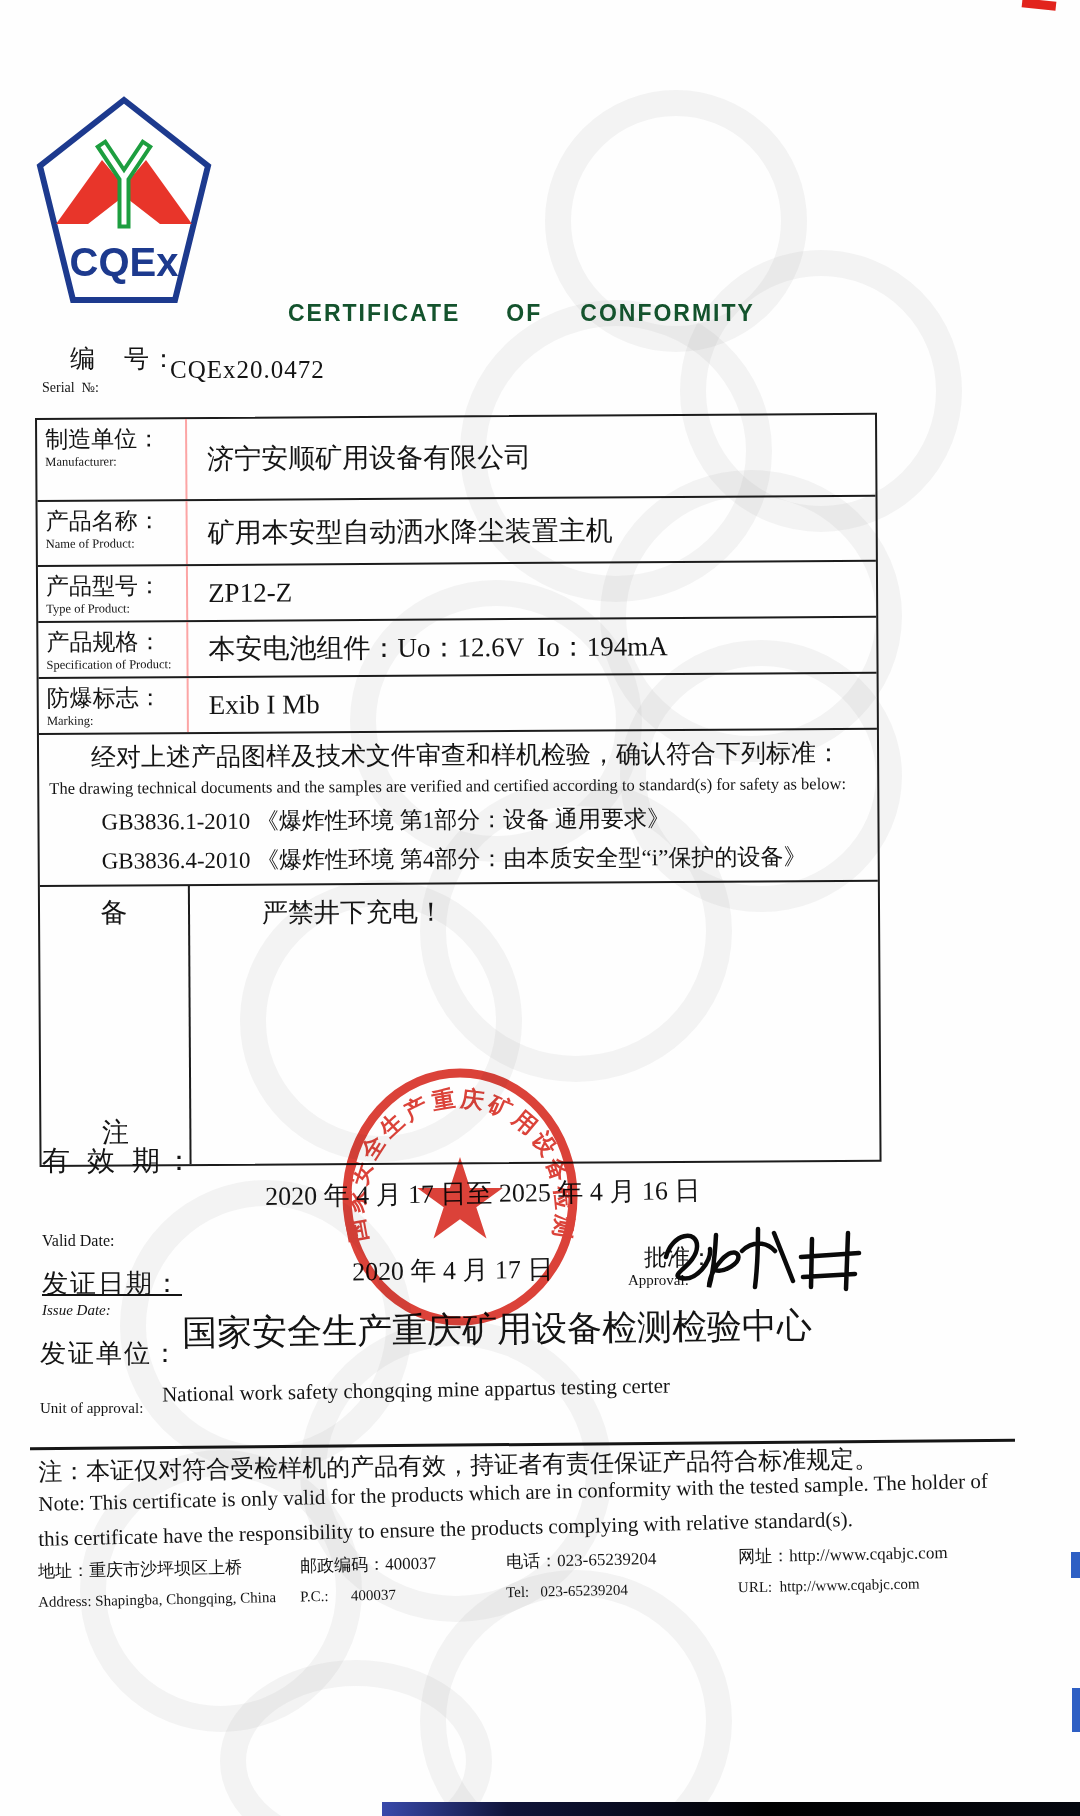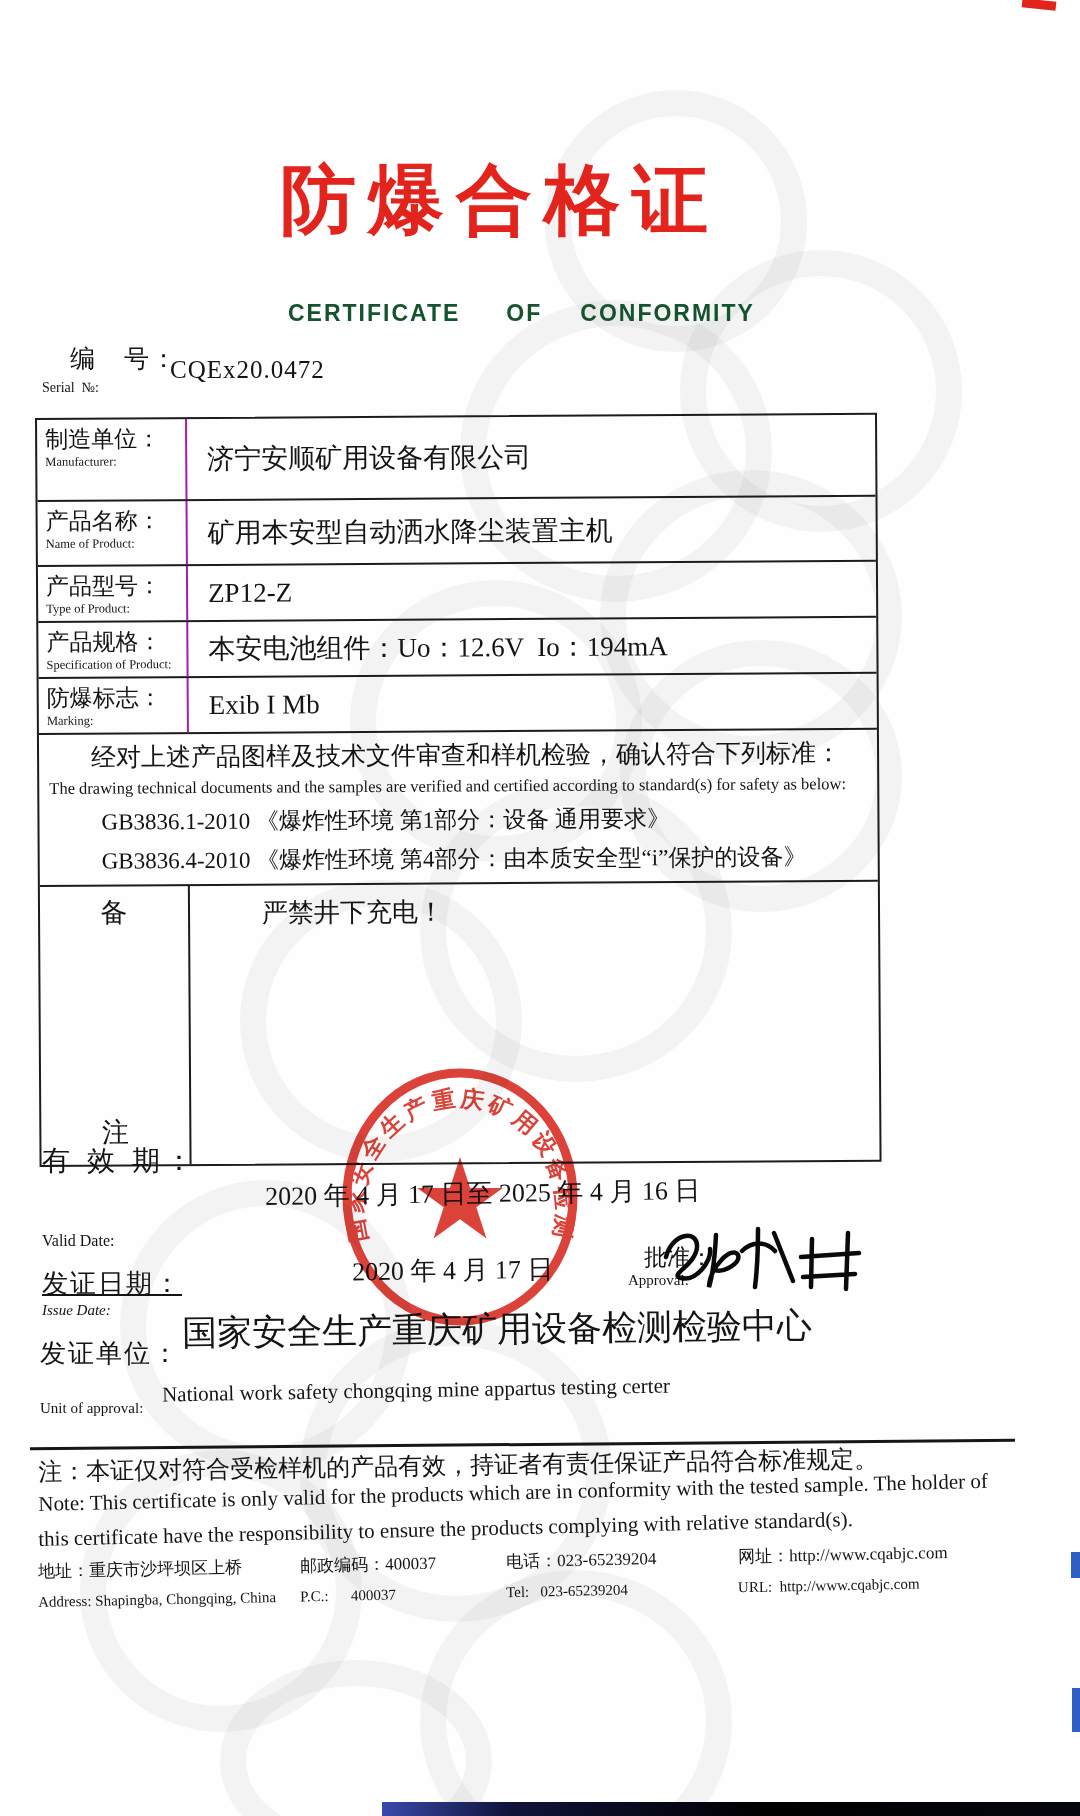--- a/index.html
+++ b/index.html
@@ -22,21 +22,21 @@
 
   
   .serial-cn{left:42px;top:342px;font-size:25px;letter-spacing:2px;margin-left:28px;}
   .serial-en{left:42px;top:380px;font-size:14px;}
   .serial-value{left:170px;top:356px;font-size:25px;letter-spacing:1px;}
 
   
   .doc-table{left:35px;top:418px;width:838px;border:2px solid #1c1c1c;transform:rotate(-0.35deg);
              transform-origin:left top;background:rgba(255,255,255,0.0);}
   .trow{display:flex;border-bottom:2px solid #1c1c1c;}
-  .tlabel{width:150px;border-right:2px solid #a21caf;padding:6px 4px 2px 8px;box-sizing:border-box;}
+  .tlabel{width:150px;border-right:2px solid #fca5a5;padding:6px 4px 2px 8px;box-sizing:border-box;}
   .tlabel .cn{font-size:23px;line-height:1.25;}
   .tlabel .en{font-size:12.5px;line-height:1.2;}
   .tvalue{flex:1;display:flex;align-items:center;padding-left:20px;font-size:27px;}
   .h82{height:80px;} .h65{height:63px;} .h55{height:54px;}
   .std-block{border-bottom:2px solid #1c1c1c;padding:6px 10px 8px 10px;}
   .std-intro-cn{font-size:25px;padding-left:42px;}
   .std-intro-en{font-size:16.5px;margin-top:5px;}
   .std-item{font-size:23px;padding-left:52px;margin-top:8px;}
   .notes-row{display:flex;height:278px;}
   .notes-label{width:150px;border-right:2px solid #1c1c1c;display:flex;flex-direction:column;
@@ -92,22 +92,30 @@
     <div class="wm" style="left:620px;top:640px;width:230px;height:220px;"></div>
     <div class="wm" style="left:420px;top:780px;width:260px;height:250px;"></div>
     <div class="wm" style="left:240px;top:880px;width:230px;height:230px;"></div>
     <div class="wm" style="left:120px;top:1180px;width:240px;height:240px;"></div>
     <div class="wm" style="left:300px;top:1320px;width:260px;height:250px;"></div>
     <div class="wm" style="left:80px;top:1450px;width:230px;height:230px;"></div>
     <div class="wm" style="left:420px;top:1570px;width:260px;height:250px;"></div>
     <div class="wm" style="left:220px;top:1660px;width:220px;height:150px;"></div>
   </div>
 
-
-  <div class="abs title-cn">防爆合格证</div>
+  <div class="abs logo-wrap">
+    <svg width="180" height="210" viewBox="0 0 180 210" xmlns="http://www.w3.org/2000/svg">
+      <polygon points="90,4 174,70 141,204 39,204 6,70" fill="#ffffff" stroke="#1d3a8e" stroke-width="6"></polygon>
+      <path d="M22 128 L68 64 L90 90 L112 64 L158 128 L126 128 L90 100 L54 128 Z" fill="#e8352a"></path>
+      <path d="M70 52 L90 82 L110 52 M90 82 L90 126" fill="none" stroke="#1d9e3f" stroke-width="13" stroke-linecap="square"></path>
+      <path d="M70 52 L90 82 L110 52 M90 82 L90 126" fill="none" stroke="#ffffff" stroke-width="5" stroke-linecap="square"></path>
+      <text x="90" y="180" text-anchor="middle" font-family="Liberation Sans, sans-serif" font-size="40" font-weight="bold" fill="#1d3a8e">CQEx</text>
+    </svg>
+  </div>
+
   <div class="abs title-en">
     <span>CERTIFICATE</span>
     <span class="gap1"></span>
     <span>OF</span>
     <span class="gap2"></span>
     <span>CONFORMITY</span>
   </div>
 
   <div class="abs serial-cn pre">编　号：</div>
   <div class="abs serial-en pre">Serial  №:</div>

